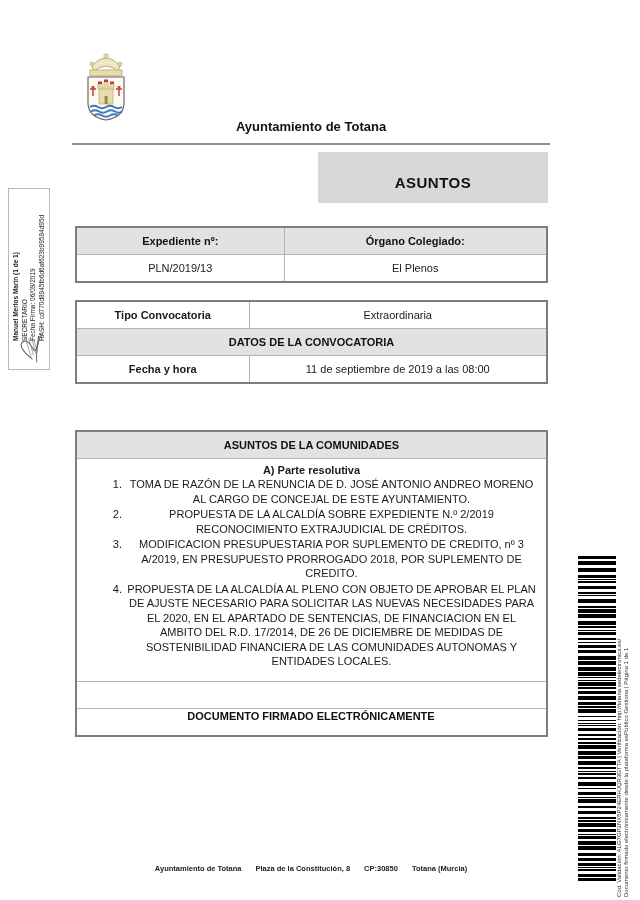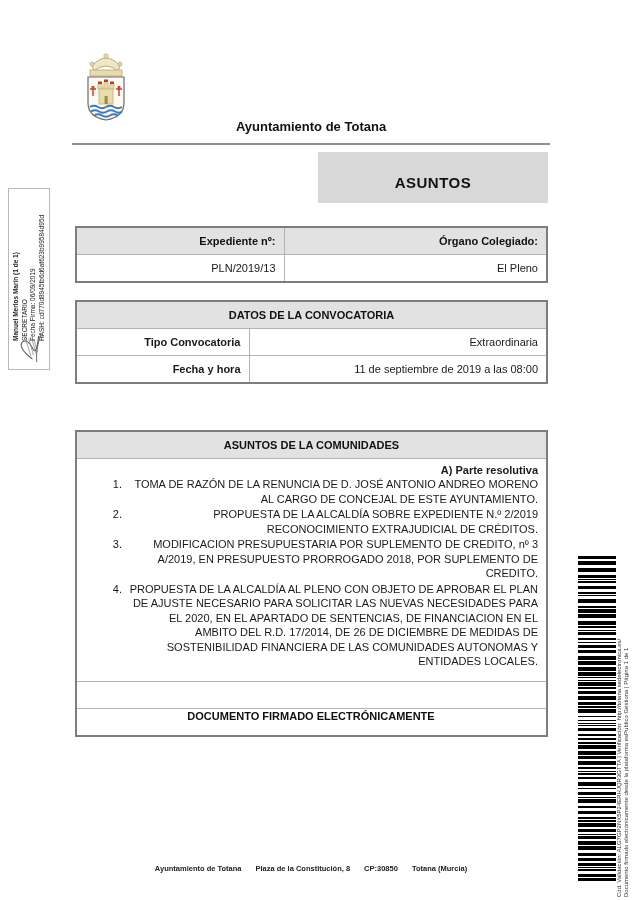--- a/index.html
+++ b/index.html
@@ -13,21 +13,21 @@
   .doc-title{position:absolute;left:72px;top:119px;width:478px;text-align:center;
     font-size:13px;font-weight:bold;color:#111;}
   .title-rule{position:absolute;left:72px;top:143px;width:478px;height:2px;background:#909090;}
   .anuncio-box{position:absolute;left:318px;top:152px;width:230px;height:51px;background:#d8d8d8;
     display:flex;align-items:center;justify-content:center;padding-top:9px;box-sizing:border-box;}
   .anuncio-box span{font-size:15px;font-weight:bold;letter-spacing:.5px;color:#111;}
   
   table{border-collapse:collapse;table-layout:fixed;background:#fff;}
   .doc-table{position:absolute;left:75px;width:473px;border:2px solid #7d7d7d;}
   .doc-table td,.doc-table th{border:1px solid #b3b3b3;padding:5px 8px;font-size:11px;
-    text-align:right;vertical-align:middle;height:16px;}
+    text-align:center;vertical-align:middle;height:16px;}
   .doc-table th{background:#e2e2e2;font-weight:bold;color:#111;}
   .doc-table .span-head{text-align:center;}
   .lbl{font-weight:bold;}
   #tbl-expediente{top:226px;}
   #tbl-convocatoria{top:300px;}
   #tbl-asuntos{top:430px;}
   #tbl-asuntos .body-cell{vertical-align:top;padding:4px 8px;height:197px;}
   #tbl-asuntos .empty-row td{height:16px;}
   .parte{font-size:11px;font-weight:bold;margin:1px 0 1px 0;}
   ol.asuntos-list{margin:1px 0 8px 0;padding-left:40px;}
@@ -114,37 +114,37 @@
         <col style="width:208px">
         <col>
       </colgroup>
     <tbody>
         <tr>
       <th>Expediente nº:</th>
       <th>Órgano Colegiado:</th>
     </tr>
     <tr>
       <td>PLN/2019/13</td>
-      <td>El Pleno</td>
+      <td>El Plenos</td>
     </tr>
   </tbody>
     </table>
 
   <table class="doc-table" id="tbl-convocatoria">
     <colgroup>
         <col style="width:173px">
         <col>
       </colgroup>
     <tbody>
         <tr>
-      <th colspan="2" class="span-head">DATOS DE LA CONVOCATORIA</th>
-    </tr>
-    <tr>
       <td class="lbl">Tipo Convocatoria</td>
       <td>Extraordinaria</td>
+    </tr>
+    <tr>
+      <th colspan="2" class="span-head">DATOS DE LA CONVOCATORIA</th>
     </tr>
     <tr>
       <td class="lbl">Fecha y hora</td>
       <td>11 de septiembre de 2019 a las 08:00</td>
     </tr>
   </tbody>
     </table>
 
   <table class="doc-table" id="tbl-asuntos">
     <tbody>

